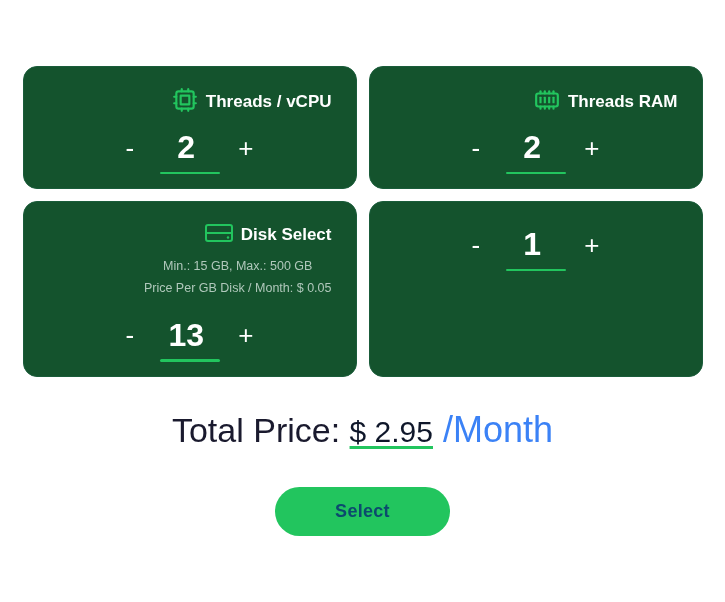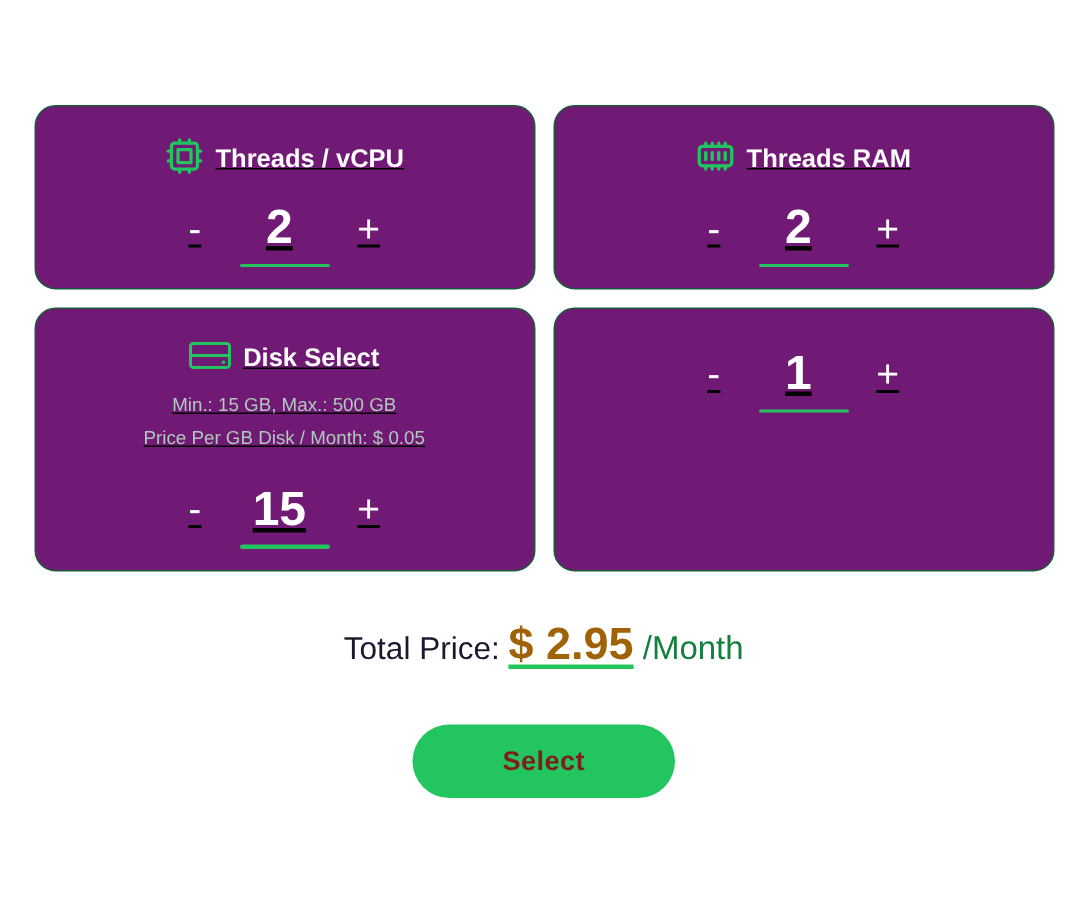--- a/index.html
+++ b/index.html
@@ -18,29 +18,28 @@
 
     .grid {
       display: grid;
       grid-template-columns: 1fr 1fr;
       gap: 12px;
       width: 100%;
       max-width: 680px;
     }
 
     .card {
-      background: #701a75;
+      background: #14532d;
       border-radius: 14px;
       padding: 20px 24px 22px;
       display: flex;
       flex-direction: column;
-      align-items: center;
+      align-items: flex-end;
       border: 1.5px solid #1a5c3a;
       position: relative;
-      text-decoration: underline;
     }
 
     .card-header {
       display: flex;
       align-items: center;
       gap: 8px;
       margin-bottom: 8px;
     }
 
     .card-title {
@@ -103,45 +102,45 @@
       background: #22c55e;
       border-radius: 2px;
     }
 
     .total-section {
       margin-top: 32px;
       text-align: center;
     }
 
     .total-label {
-      font-size: 21px;
+      font-size: 34px;
       font-weight: 400;
       color: #1a1a2e;
     }
 
     .total-price {
       font-size: 30px;
-      font-weight: 700;
-      color: #a16207;
+      font-weight: 400;
+      color: #0f172a;
       text-decoration: underline;
       text-decoration-color: #22c55e;
       text-underline-offset: 4px;
     }
 
     .total-per-month {
-      font-size: 22px;
-      font-weight: 400;
-      color: #15803d;
+      font-size: 36px;
+      font-weight: 400;
+      color: #3b82f6;
       text-align: center;
     }
 
     .select-btn {
       margin-top: 18px;
       background: #22c55e;
-      color: #7f1d1d;
+      color: #0c4a6e;
       border: none;
       border-radius: 50px;
       padding: 14px 60px;
       font-size: 18px;
       font-weight: 700;
       cursor: pointer;
       letter-spacing: 0.3px;
     }
   </style>
 </head>
@@ -204,21 +203,21 @@
       <line x1="1" y1="11" x2="27" y2="11"></line>
       <circle cx="23" cy="15.5" r="1.2" fill="#22c55e" stroke="none"></circle>
     </svg></span>
         <span class="card-title">Disk Select</span>
       </div>
       <div class="card-info">
         Min.: 15 GB, Max.: 500 GB<br>Price Per GB Disk / Month: $ 0.05
       </div>
       <div class="stepper">
         <button class="stepper-btn">-</button>
-        <span class="stepper-value">15</span>
+        <span class="stepper-value">13</span>
         <button class="stepper-btn">+</button>
         <div class="stepper-underline"></div>
       </div>
     </div>
     <div class="card">
       <div class="stepper">
         <button class="stepper-btn">-</button>
         <span class="stepper-value">1</span>
         <button class="stepper-btn">+</button>
         <div class="stepper-underline"></div>

